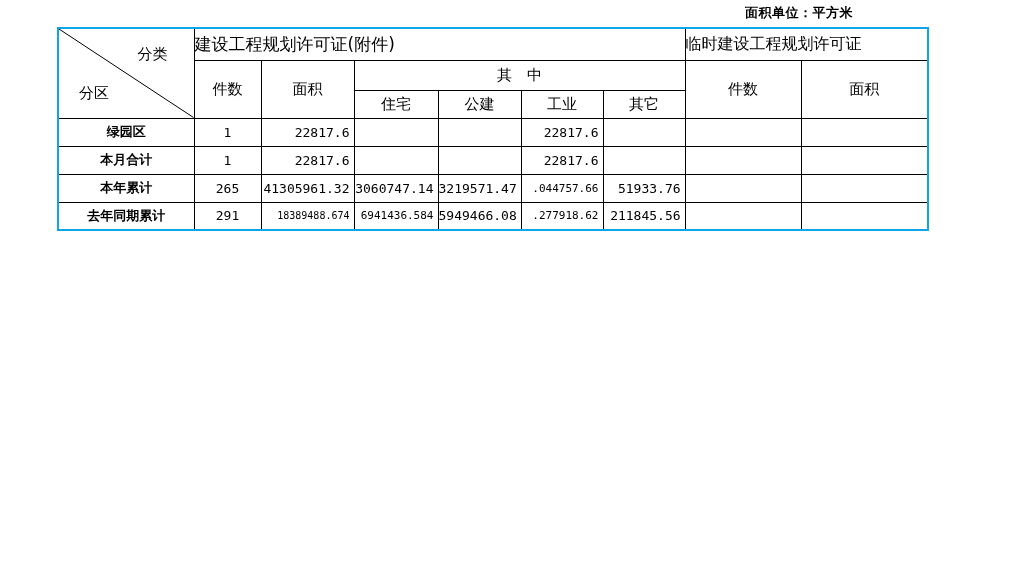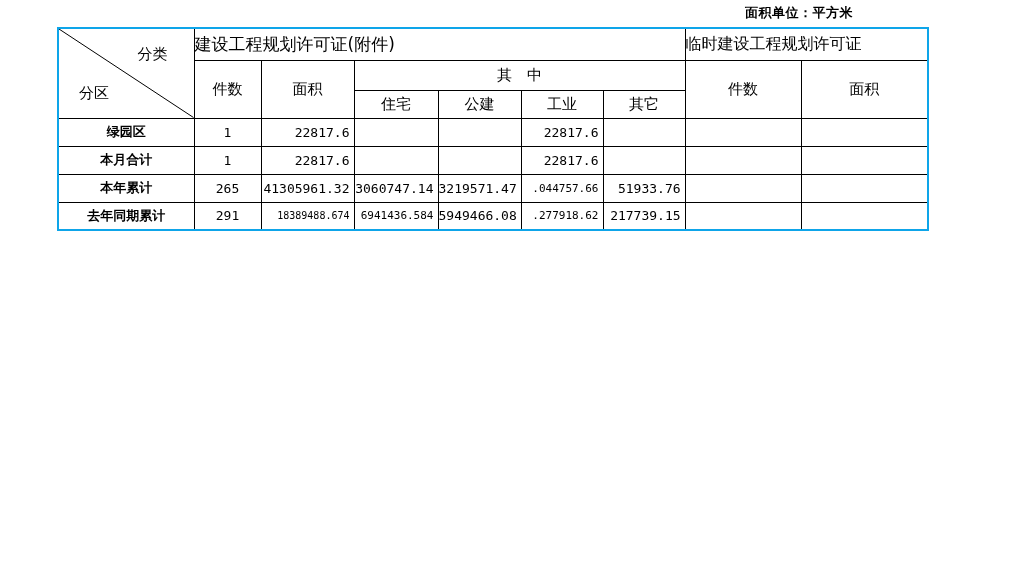--- a/index.html
+++ b/index.html
@@ -126,18 +126,18 @@
         <td class="num c-center"></td>
         <td class="num c-right"></td>
       </tr>
       <tr class="data-row">
         <td class="c-label">去年同期累计</td>
         <td class="num c-center">291</td>
         <td class="num c-right" style="font-size: 10px;">18389488.674</td>
         <td class="num c-right" style="font-size: 11px;">6941436.584</td>
         <td class="num c-right">5949466.08</td>
         <td class="num c-right" style="font-size: 11px; text-align: right;">.277918.62</td>
-        <td class="num c-right">217739.15</td>
+        <td class="num c-right">211845.56</td>
         <td class="num c-center"></td>
         <td class="num c-right"></td>
       </tr>
     </tbody>
 </table>
 
 </body></html>

